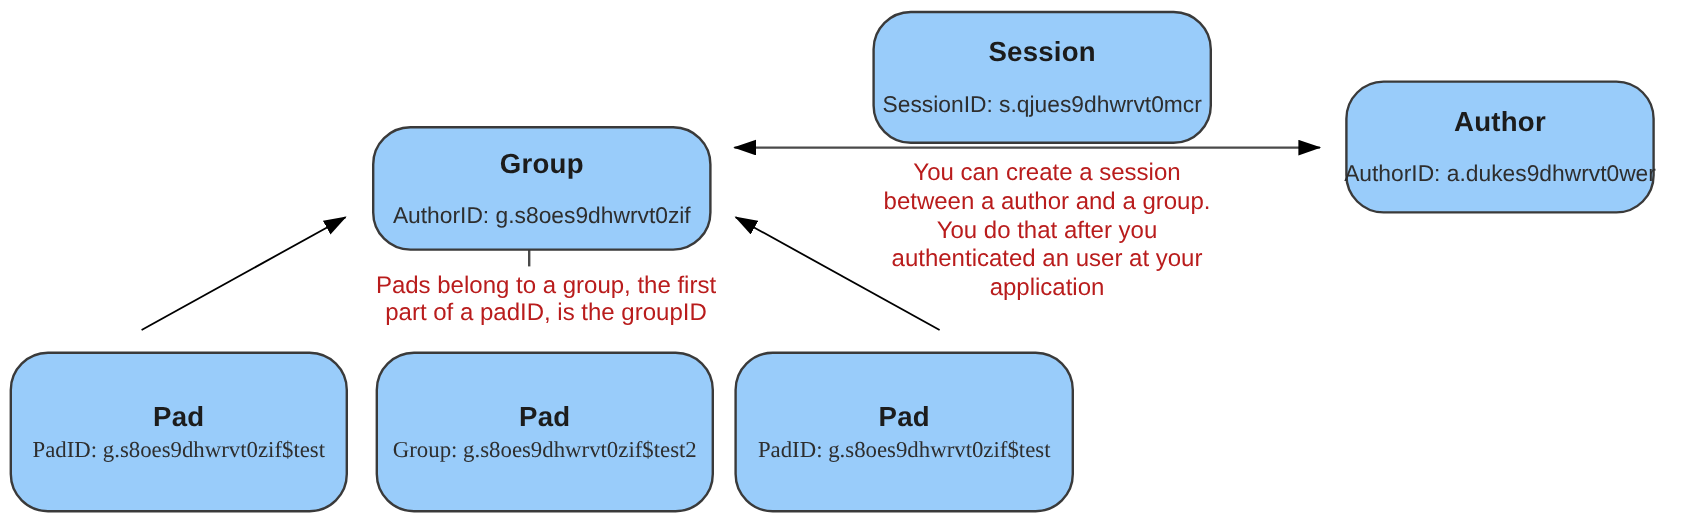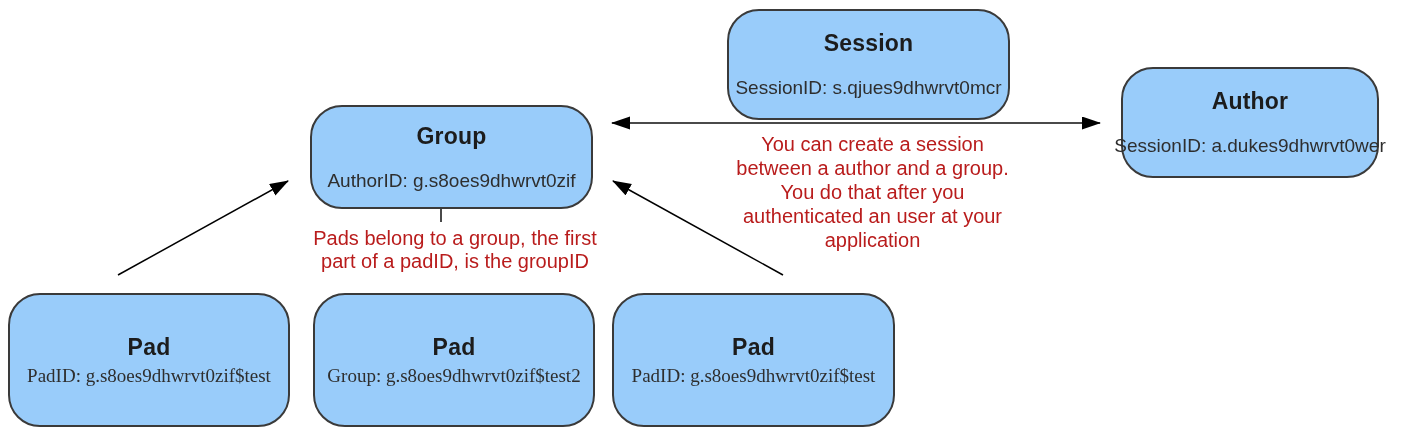--- a/index.html
+++ b/index.html
@@ -81,21 +81,21 @@
     <div class="node-body">AuthorID: g.s8oes9dhwrvt0zif</div>
   </div>
 
   <div class="node" id="node-session">
     <div class="node-title">Session</div>
     <div class="node-body">SessionID: s.qjues9dhwrvt0mcr</div>
   </div>
 
   <div class="node" id="node-author">
     <div class="node-title">Author</div>
-    <div class="node-body">SessionID: a.dukes9dhwrvt0wer</div>
+    <div class="node-body">AuthorID: a.dukes9dhwrvt0wer</div>
   </div>
 
   <div class="node pad" id="node-pad1">
     <div class="node-title">Pad</div>
     <div class="node-body">PadID: g.s8oes9dhwrvt0zif$test</div>
   </div>
 
   <div class="node pad" id="node-pad2">
     <div class="node-title">Pad</div>
     <div class="node-body">Group: g.s8oes9dhwrvt0zif$test2</div>

